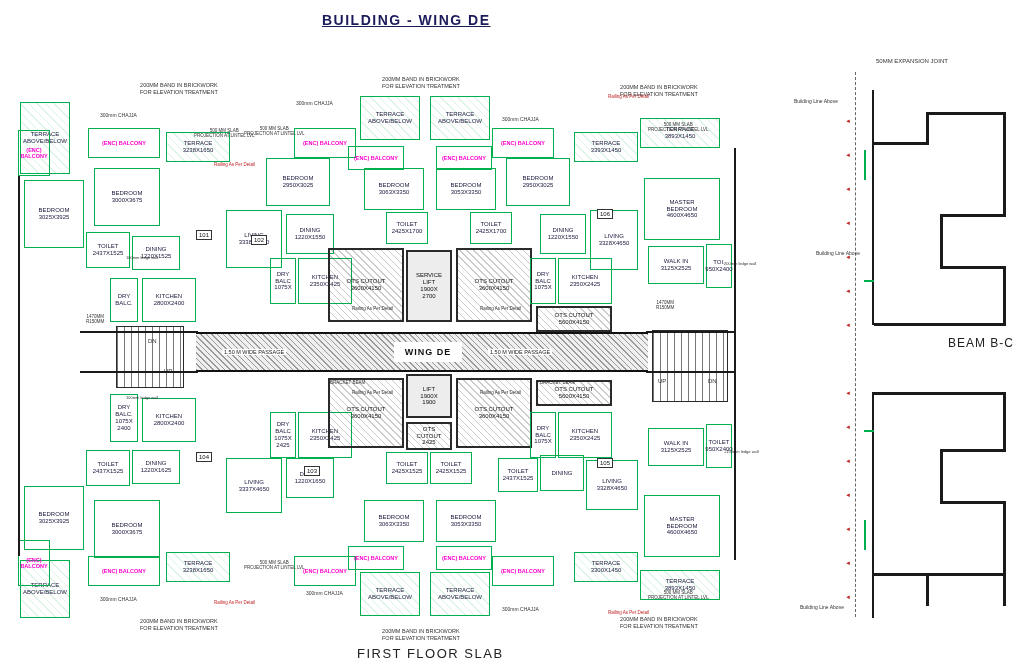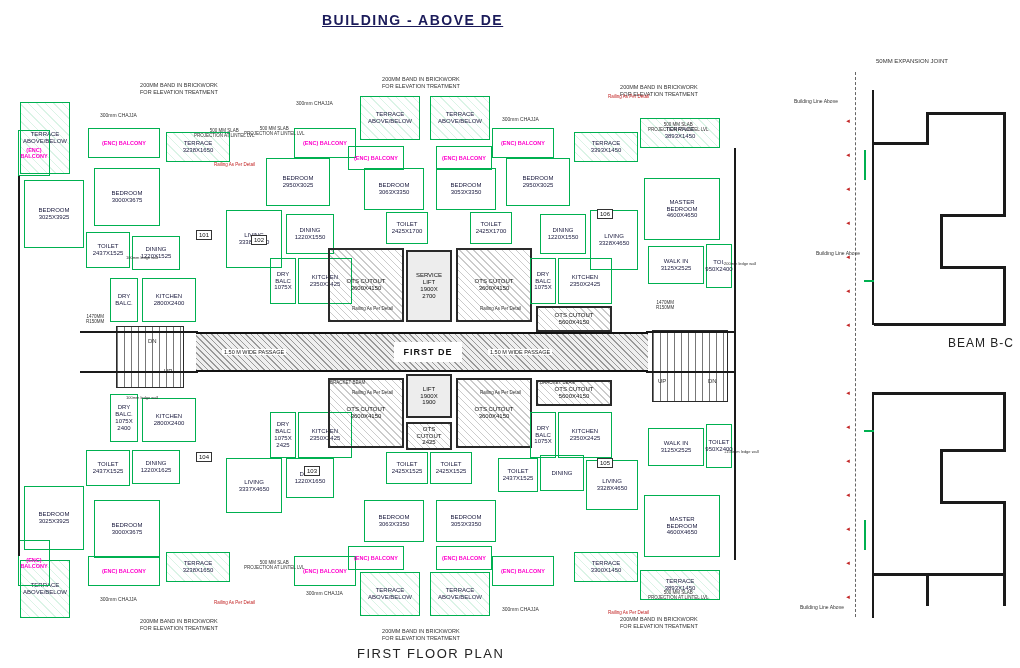--- a/index.html
+++ b/index.html
@@ -32,27 +32,27 @@
   .passage-text{position:absolute;top:349px;font-size:5.5px;background:#fff;padding:0 2px;color:#222;}
   .passage-left{left:222px;} .passage-right{left:488px;}
   .wingbc-label{position:absolute;left:948px;top:336px;font-size:12px;color:#222;letter-spacing:1px;}
   .exp-note{position:absolute;left:876px;top:58px;font-size:6px;color:#333;}
   .dash-line{position:absolute;left:855px;top:72px;height:545px;border-left:1px dashed #666;}
 </style>
 </head>
 <body>
 
 <div class="plan">
-  <div class="title">BUILDING - ABOVE DE</div>
-  <div class="plan-name">FIRST FLOOR PLAN</div>
+  <div class="title">BUILDING - WING DE</div>
+  <div class="plan-name">FIRST FLOOR SLAB</div>
 
   <div class="passage"></div>
   <div class="passage-text passage-left">1.50 M WIDE PASSAGE</div>
   <div class="passage-text passage-right">1.50 M WIDE PASSAGE</div>
-  <div class="corridor-label">FIRST DE</div>
+  <div class="corridor-label">WING DE</div>
 
   <div class="dash-line"></div>
   <div class="exp-note">50MM EXPANSION JOINT</div>
   <div class="wingbc-label">BEAM B-C</div>
 <div class="room terr" style="left: 20px; top: 102px; width: 50px; height: 72px;">TERRACE
 ABOVE/BELOW</div>
     <div class="room" style="left: 24px; top: 180px; width: 60px; height: 68px;">BEDROOM
 3025X3925</div>
     <div class="room" style="left: 86px; top: 232px; width: 44px; height: 36px;">TOILET
 2437X1525</div>

